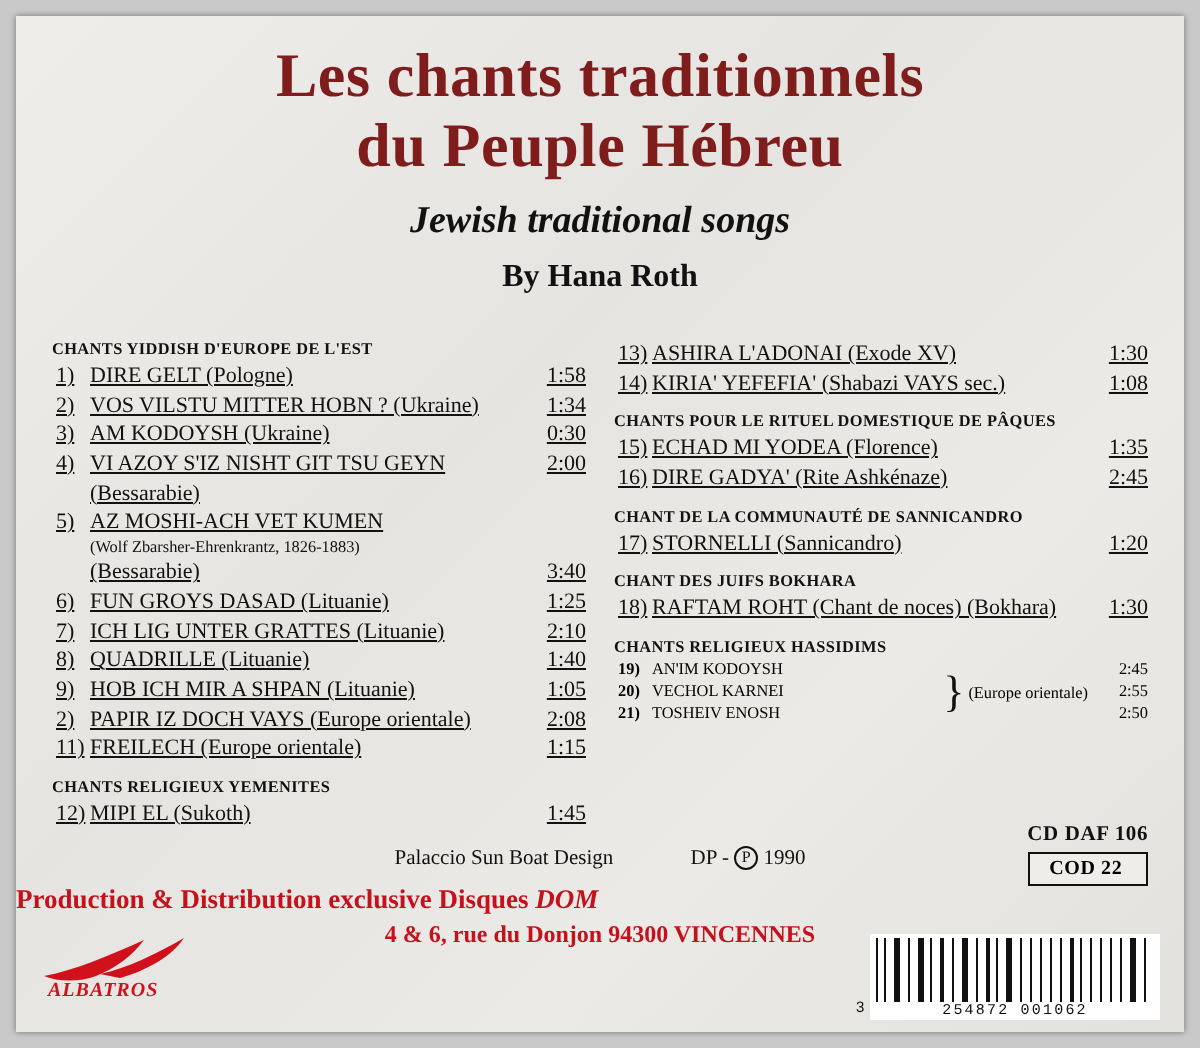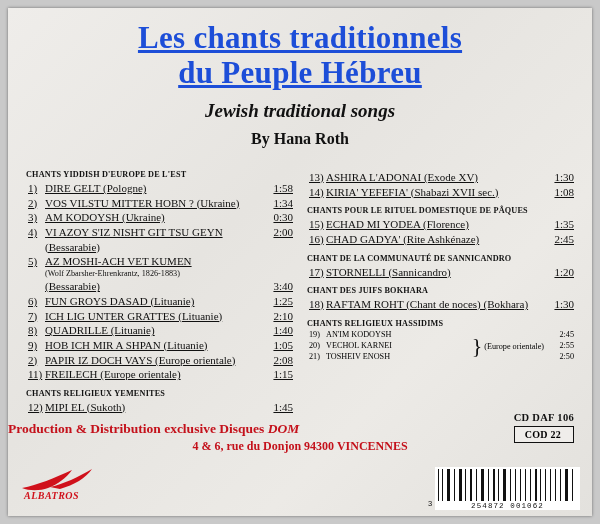--- a/index.html
+++ b/index.html
@@ -34,24 +34,23 @@
   .layer { position: relative; z-index: 2; }
 
   
   .title-block {
     text-align: center;
     padding-top: 14px;
   }
   .title-line1, .title-line2 {
     font-family: "Liberation Serif", serif;
     font-weight: bold;
-    color: #1d4ed8;
+    color: #7f1d1d;
     line-height: 1.0;
     letter-spacing: 0.3px;
-    text-decoration: underline;
   }
   .title-line1 { font-size: 31px; }
   .title-line2 { font-size: 31px; margin-top: 4px; }
   .subtitle {
     margin-top: 12px;
     font-size: 19px;
     font-weight: bold;
     font-style: italic;
     color: #111;
   }
@@ -126,21 +125,21 @@
     align-items: center;
     font-size: 8.2px;
     white-space: nowrap;
     padding-right: 4px;
   }
   .brace-row {
     display: flex;
     font-size: 8.2px;
     line-height: 1.33;
   }
-  .brace-row .t-num { width: 17px; flex: 0 0 17px; }
+  .brace-row .t-num { width: 17px; flex: 0 0 17px; font-weight: bold; }
   .brace-row .t-title { flex: 1 1 auto; }
 
   
   .promo {
     margin-top: 16px;
     text-align: center;
   }
   .promo-line1 {
     font-size: 14.5px;
     font-weight: bold;
@@ -361,33 +360,33 @@
 
       <div class="col">
 
         <div class="track">
           <span class="t-num">13)</span>
           <span class="t-title">ASHIRA L'ADONAI (Exode XV)</span>
           <span class="t-time">1:30</span>
         </div>
         <div class="track">
           <span class="t-num">14)</span>
-          <span class="t-title">KIRIA' YEFEFIA'  (Shabazi XVII sec.)</span>
+          <span class="t-title">KIRIA' YEFEFIA'  (Shabazi VAYS sec.)</span>
           <span class="t-time">1:08</span>
         </div>
 
         <div class="section-head">CHANTS POUR LE RITUEL DOMESTIQUE DE PÂQUES</div>
         <div class="track">
           <span class="t-num">15)</span>
           <span class="t-title">ECHAD MI YODEA (Florence)</span>
           <span class="t-time">1:35</span>
         </div>
         <div class="track">
           <span class="t-num">16)</span>
-          <span class="t-title">CHAD GADYA' (Rite Ashkénaze)</span>
+          <span class="t-title">DIRE GADYA' (Rite Ashkénaze)</span>
           <span class="t-time">2:45</span>
         </div>
 
         <div class="section-head">CHANT DE LA COMMUNAUTÉ DE SANNICANDRO</div>
         <div class="track">
           <span class="t-num">17)</span>
           <span class="t-title">STORNELLI (Sannicandro)</span>
           <span class="t-time">1:20</span>
         </div>
 
@@ -419,20 +418,27 @@
           <div style="flex:0 0 26px;text-align:right;font-size:8.2px;line-height:1.33;">
             <div>2:45</div>
             <div>2:55</div>
             <div>2:50</div>
           </div>
         </div>
       </div>
     </div>
 
 
+    <div class="credits">
+      <span>Palaccio Sun Boat Design</span>
+      <span class="dp">DP</span>
+      <span> - </span>
+      <span class="circled-p">P</span>
+      <span>1990</span>
+    </div>
 
     <div class="prod">
       <span>Production &amp; Distribution exclusive Disques</span>
       <span class="dom">DOM</span>
     </div>
     <div class="addr">4 &amp; 6, rue du Donjon   94300   VINCENNES</div>
   </div>
 
   <div class="catalog">
     <div class="cd-ref">CD DAF 106</div>

